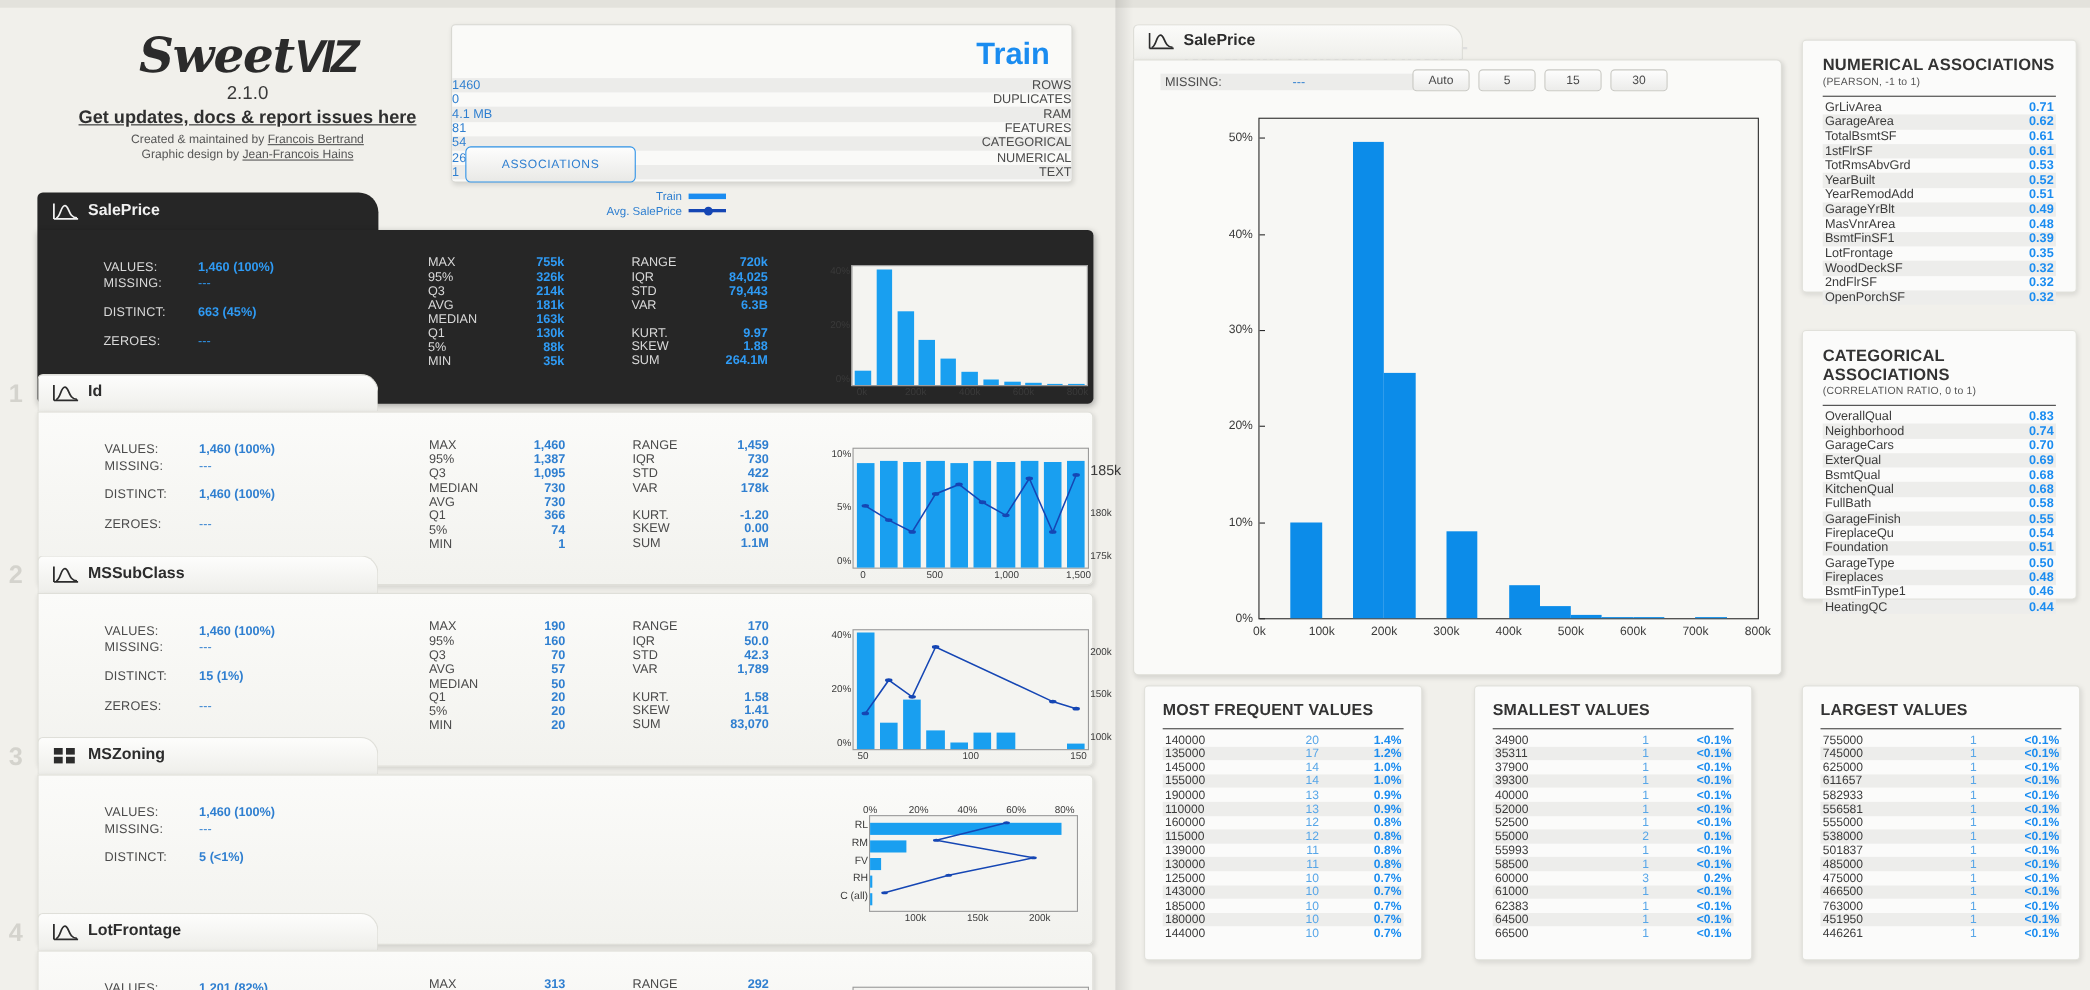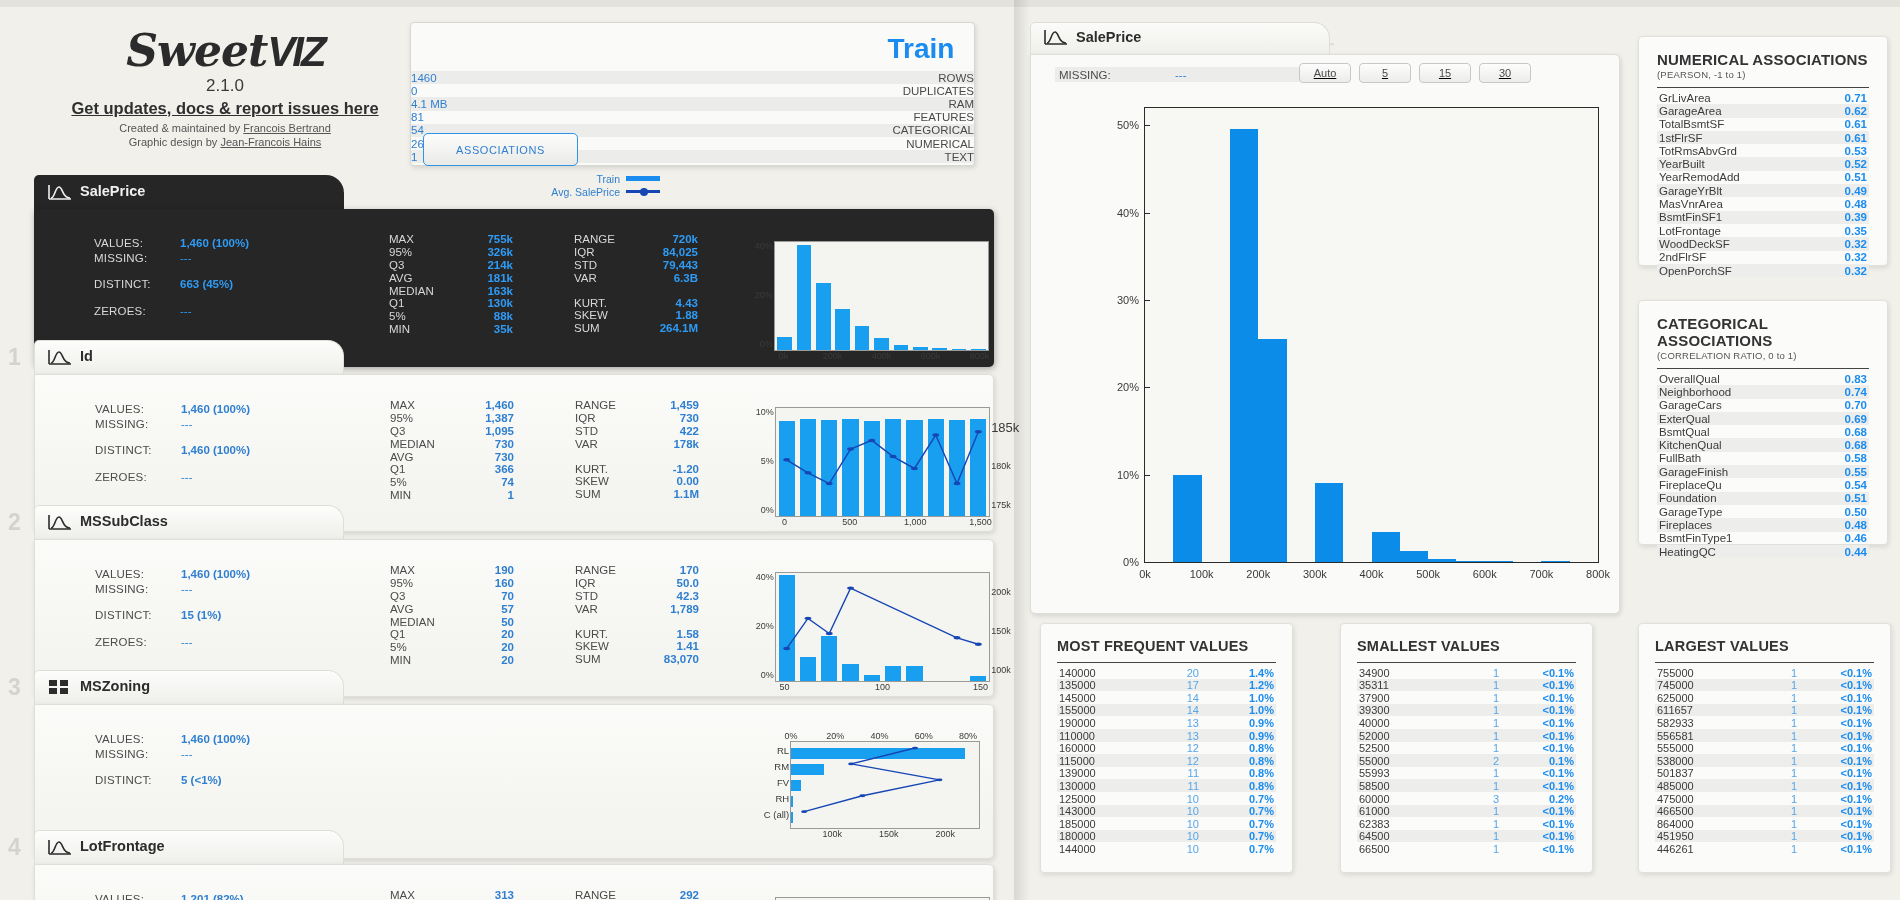--- a/index.html
+++ b/index.html
@@ -101,21 +101,21 @@
   #main-tabtop { position:relative; height:32px; }
   #main-tabtop .tab { position:absolute; left:0; top:0; width:300px; height:32px;
        background: linear-gradient(#fbfbf9,#efefeb); border:1px solid #dedeD8; border-bottom:none;
        border-radius:5px 16px 0 0; }
   #main-body { position:relative; height:560px; background:#fafaf8; border:1px solid #dedeD8;
        border-radius:0 5px 5px 5px; box-shadow:1px 2px 5px rgba(0,0,0,.12); }
   #missing-bar { position:absolute; left:24px; top:12px; width:250px; height:15px;
        background:#ececea; font-size:11.5px; display:flex; align-items:center; }
   #missing-bar .k { color:#4a4a4a; padding-left:4px; width:120px; }
   #missing-bar .v { color:#2f7fd0; }
-  .binbtns { position:absolute; right:88px; top:8px; display:flex; gap:8px;text-decoration:underline; }
+  .binbtns { position:absolute; right:103px; top:8px; display:flex; gap:8px; }
   .binbtn { width:52px; height:20px; border:1px solid #c9c9c4; border-radius:4px;
             background:linear-gradient(#fdfdfd,#ececea); font-size:11px; color:#4a4a4a;
             display:flex; align-items:center; justify-content:center; cursor:pointer; }
 
   
   #hist { position:absolute; left:68px; top:48px; width:500px; height:490px; }
   #hist .plot { position:absolute; left:45px; top:4px; right:0; bottom:30px;
                 background:#f7f7f4; border:1px solid #2b2b2b; }
   #hist .ytick { position:absolute; right:100%; transform:translateY(-50%); padding-right:6px;
                  font-size:11px; color:#3a3a3a; white-space:nowrap; }
@@ -300,21 +300,21 @@
               <span class="k">STD</span>
               <span class="v">79,443</span>
             </div>
             <div class="r">
               <span class="k">VAR</span>
               <span class="v">6.3B</span>
             </div>
             <div class="r sp"></div>
             <div class="r">
               <span class="k">KURT.</span>
-              <span class="v">4.43</span>
+              <span class="v">9.97</span>
             </div>
             <div class="r">
               <span class="k">SKEW</span>
               <span class="v">1.88</span>
             </div>
             <div class="r">
               <span class="k">SUM</span>
               <span class="v">264.1M</span>
             </div>
           </div>
@@ -1091,21 +1091,21 @@
         <span class="a">475000</span>
         <span class="b">1</span>
         <span class="c">&lt;0.1%</span>
       </div>
       <div class="vrow">
         <span class="a">466500</span>
         <span class="b">1</span>
         <span class="c">&lt;0.1%</span>
       </div>
       <div class="vrow">
-        <span class="a">864000</span>
+        <span class="a">763000</span>
         <span class="b">1</span>
         <span class="c">&lt;0.1%</span>
       </div>
       <div class="vrow">
         <span class="a">451950</span>
         <span class="b">1</span>
         <span class="c">&lt;0.1%</span>
       </div>
       <div class="vrow">
         <span class="a">446261</span>

